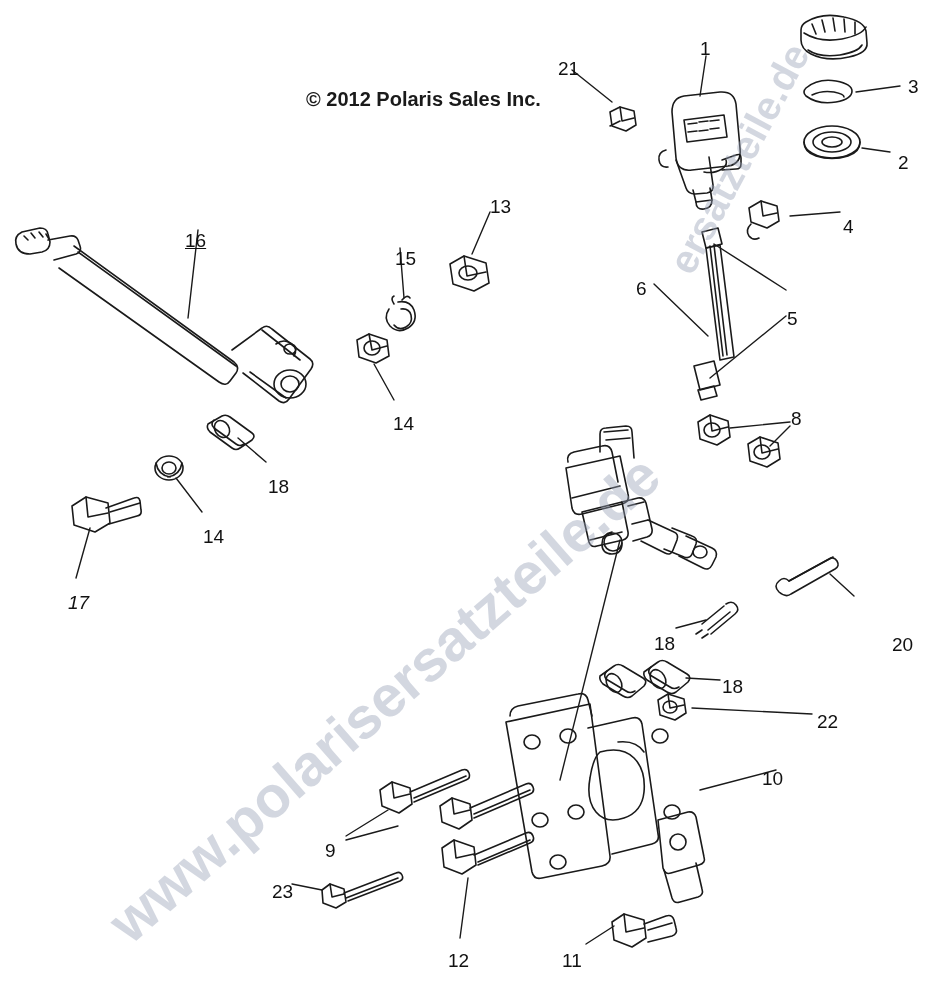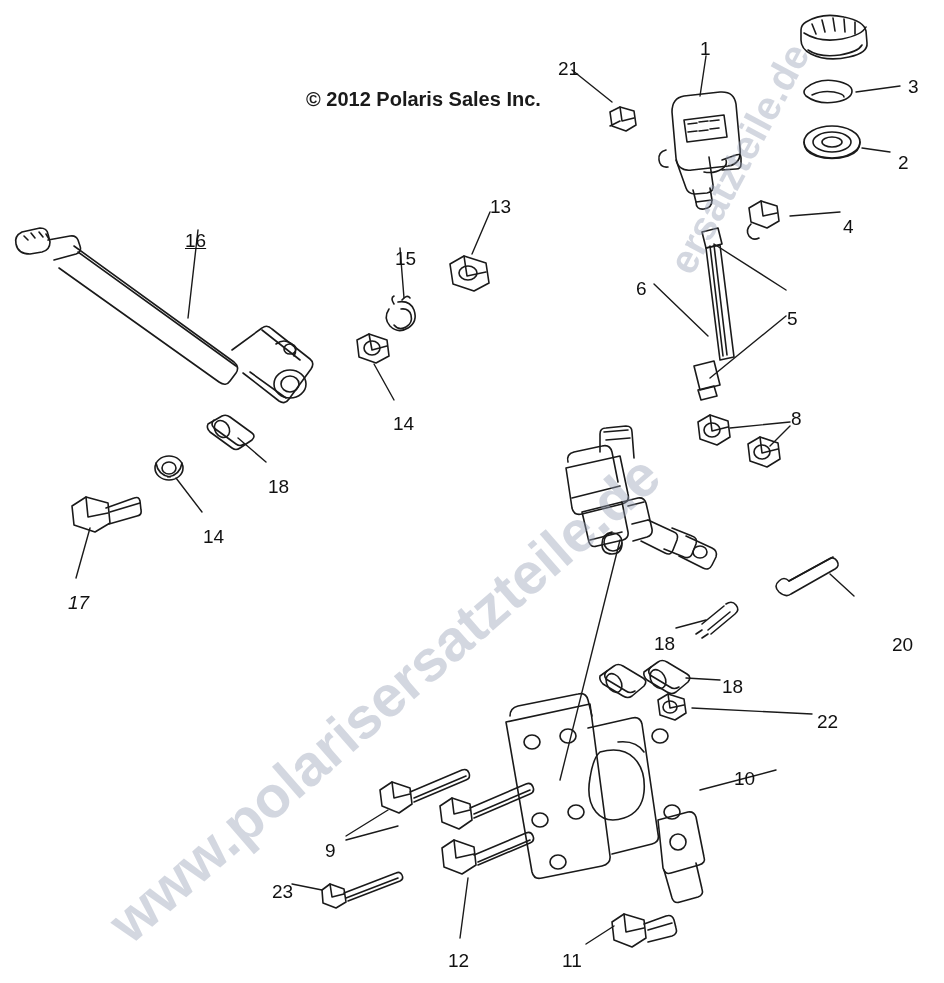--- a/index.html
+++ b/index.html
@@ -339,20 +339,20 @@
       <div class="callout" style="left: 787px; top: 308px;">5</div>
       <div class="callout" style="left: 393px; top: 413px;">14</div>
       <div class="callout" style="left: 791px; top: 408px;">8</div>
       <div class="callout" style="left: 268px; top: 476px;">18</div>
       <div class="callout" style="left: 203px; top: 526px;">14</div>
       <div class="callout" style="left: 68px; top: 592px; font-style: italic;">17</div>
       <div class="callout" style="left: 892px; top: 603px; margin-top: 31px;">20</div>
       <div class="callout" style="left: 654px; top: 633px;">18</div>
       <div class="callout" style="left: 722px; top: 676px;">18</div>
       <div class="callout" style="left: 817px; top: 711px;">22</div>
-      <div class="callout" style="left: 734px; top: 768px;">10</div>
+      <div class="callout" style="left: 762px; top: 768px;">10</div>
       <div class="callout" style="left: 325px; top: 840px;">9</div>
       <div class="callout" style="left: 272px; top: 881px; text-align: right;">23</div>
       <div class="callout" style="left: 448px; top: 950px; text-align: center;">12</div>
       <div class="callout" style="left: 562px; top: 950px;">11</div>
     </div>
 
 </div>
 
 </body></html>

